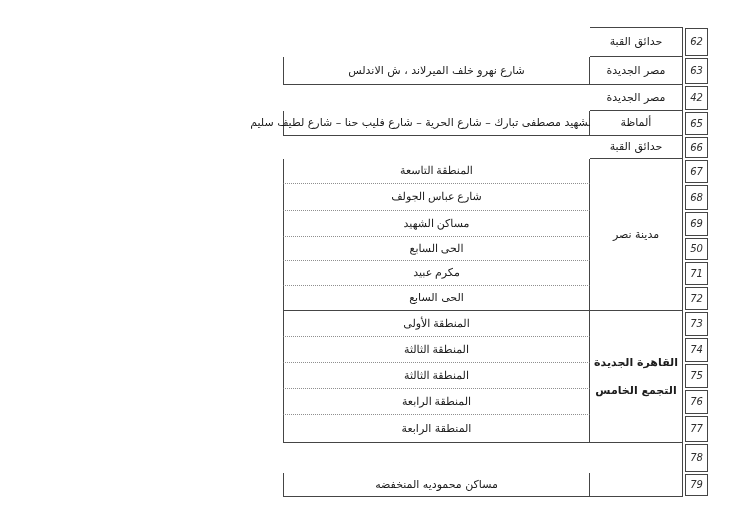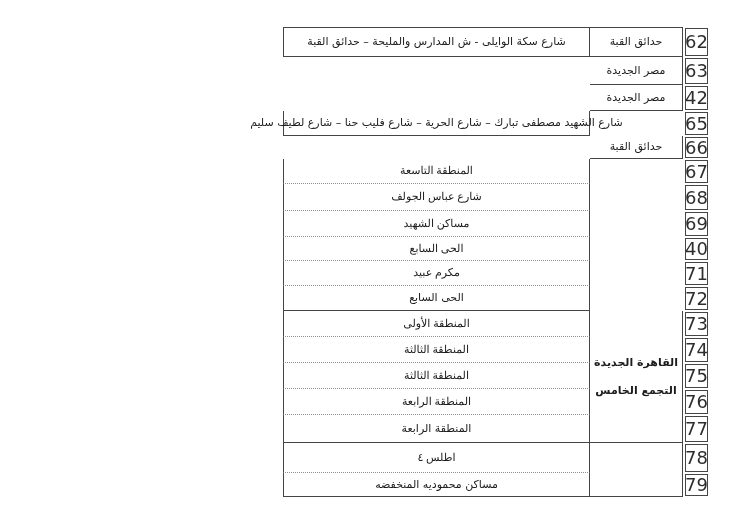--- a/index.html
+++ b/index.html
@@ -57,71 +57,74 @@
   }
   
   .n{
     grid-column:3;
     border:1px solid var(--line);
     margin:1px 0 1px 2px;
     background:var(--bg);
     position:relative;
     z-index:3;
     direction:ltr;
-    font-size:18px;
+    font-size:10px;
     color:var(--num);
     font-family:"DejaVu Sans",sans-serif;
+    font-style:italic;
   }
   .dot{border-bottom:1px dotted var(--dot);font-family:Liberation Serif, serif;}
   .sol{border-bottom:1px solid var(--line);}
   .tt{border-top:1.6px solid var(--line);}
   .bb{border-bottom:1.6px solid var(--line) !important;}
   .bold{font-weight:bold;}
   .two-line{flex-direction:column;justify-content:center;gap:15px;text-align:right;}
 </style>
 </head>
 <body>
 
 <div class="page">
   <div class="districts-table">
 
-    <div class="cell s sol tt" style="grid-row:1">شارع سكة الوايلى - ش المدارس والمليحة – حدائق القبة</div>
     <div class="cell d sol tt" style="grid-row:1">حدائق القبة</div>
     <div class="cell n" style="grid-row:1">62</div>
 
+    <div class="cell s sol" style="grid-row:2">شارع نهرو خلف الميرلاند ، ش الاندلس</div>
     <div class="cell d sol" style="grid-row:2">مصر الجديدة</div>
     <div class="cell n" style="grid-row:2">63</div>
 
     <div class="cell d sol" style="grid-row:3">مصر الجديدة</div>
     <div class="cell n" style="grid-row:3">42</div>
 
     <div class="cell s sol" style="grid-row:4">شارع الشهيد مصطفى تبارك – شارع الحرية – شارع فليب حنا – شارع لطيف سليم</div>
+    <div class="cell d sol" style="grid-row:4">ألماظة</div>
     <div class="cell n" style="grid-row:4">65</div>
 
     <div class="cell d sol" style="grid-row:5">حدائق القبة</div>
     <div class="cell n" style="grid-row:5">66</div>
 
     <div class="cell s dot" style="grid-row:6">المنطقة التاسعة</div>
     <div class="cell n" style="grid-row:6">67</div>
 
     <div class="cell s dot" style="grid-row:7">شارع عباس الجولف</div>
     <div class="cell n" style="grid-row:7">68</div>
 
     <div class="cell s dot" style="grid-row:8">مساكن الشهيد</div>
     <div class="cell n" style="grid-row:8">69</div>
 
     <div class="cell s dot" style="grid-row:9">الحى السابع</div>
-    <div class="cell n" style="grid-row:9">40</div>
+    <div class="cell n" style="grid-row:9">50</div>
 
     <div class="cell s dot" style="grid-row:10">مكرم عبيد</div>
     <div class="cell n" style="grid-row:10">71</div>
 
     <div class="cell s sol" style="grid-row:11">الحى السابع</div>
     <div class="cell n" style="grid-row:11">72</div>
 
+    <div class="cell d sol" style="grid-row:6 / span 6">مدينة نصر</div>
 
     <div class="cell s dot" style="grid-row:12">المنطقة الأولى</div>
     <div class="cell n" style="grid-row:12">73</div>
 
     <div class="cell s dot" style="grid-row:13">المنطقة الثالثة</div>
     <div class="cell n" style="grid-row:13">74</div>
 
     <div class="cell s dot" style="grid-row:14">المنطقة الثالثة</div>
     <div class="cell n" style="grid-row:14">75</div>
 
@@ -129,21 +132,20 @@
     <div class="cell n" style="grid-row:15">76</div>
 
     <div class="cell s sol" style="grid-row:16">المنطقة الرابعة</div>
     <div class="cell n" style="grid-row:16">77</div>
 
     <div class="cell d sol bold two-line" style="grid-row:12 / span 5">
       <span>القاهرة الجديدة</span>
       <span>التجمع الخامس</span>
     </div>
 
-    <div class="cell s dot" style="grid-row:17">اطلس ٤</div>
     <div class="cell n" style="grid-row:17">78</div>
 
     <div class="cell s bb" style="grid-row:18">مساكن محموديه المنخفضه</div>
     <div class="cell n" style="grid-row:18">79</div>
 
     <div class="cell d bb" style="grid-row:17 / span 2"></div>
 
   </div>
 </div>
 

